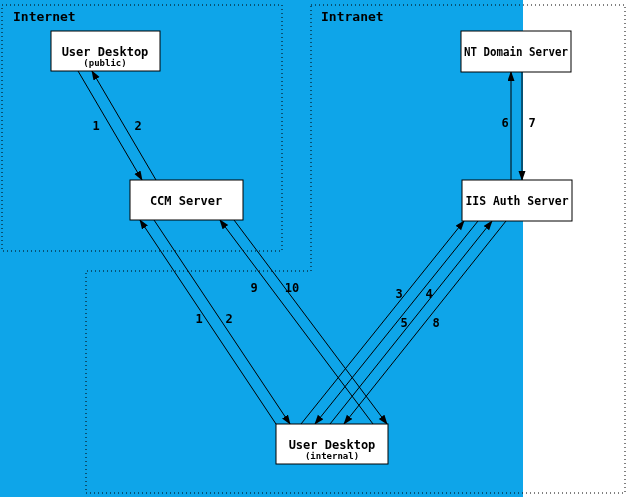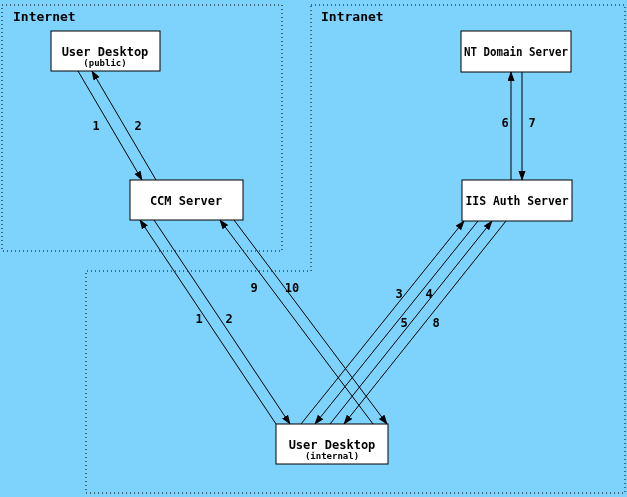--- a/index.html
+++ b/index.html
@@ -2,23 +2,23 @@
 <html><head>
 <meta charset="utf-8">
 <style>
   html, body {
     margin: 0;
     padding: 0;
     background: #ffffff;
   }
   .canvas {
     position: relative;
-    width: 627px;
+    width: 523px;
     height: 497px;
-    background: #7dd3fc;
+    background: #0ea5e9;
     font-family: "DejaVu Sans Mono", "Liberation Mono", monospace;
   }
   svg { display: block; }
   .dotted {
     fill: none;
     stroke: #000000;
     stroke-width: 1;
     stroke-dasharray: 1 3;
   }
   .node-box {

